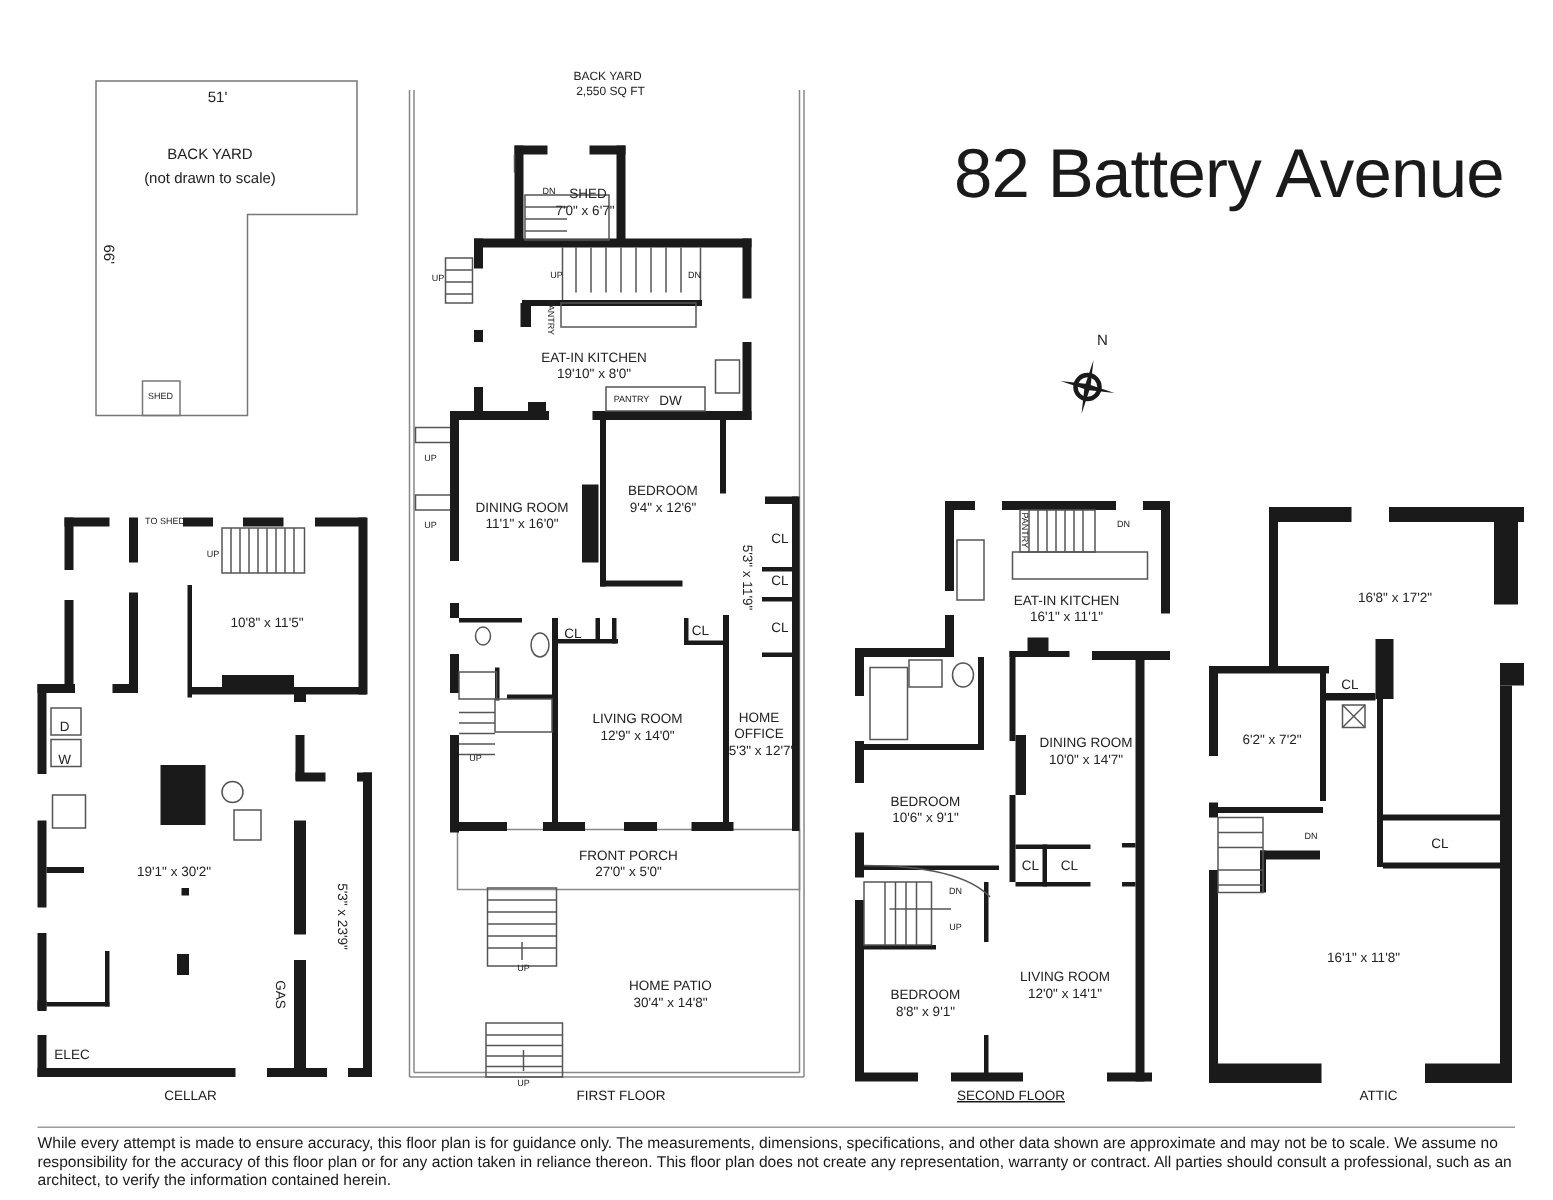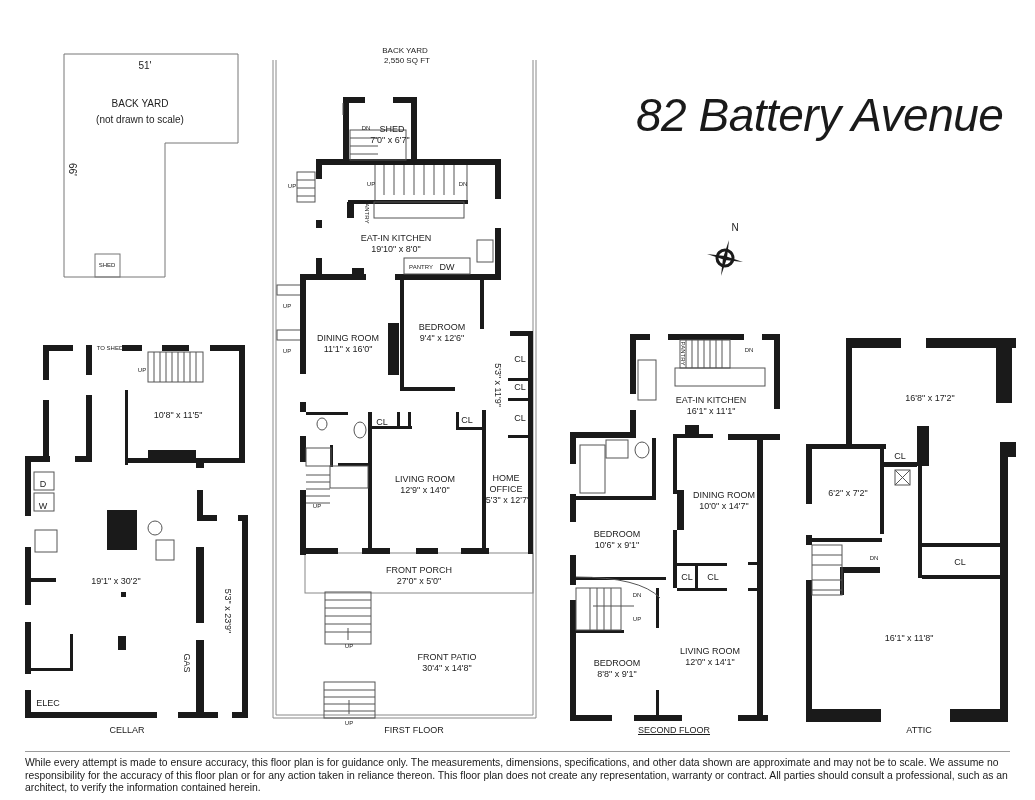--- a/index.html
+++ b/index.html
@@ -1,19 +1,19 @@
 <!DOCTYPE html>
 <html><head>
 <meta charset="utf-8">
 <style>
   html, body { margin:0; padding:0; background:#ffffff; }
   body { width:1035px; height:800px; position:relative; overflow:hidden;
          font-family:"Liberation Sans", sans-serif; color:#1a1a1a; }
   .abs { position:absolute; }
-  .title { left:636px; top:88px; font-size:46px; letter-spacing:-0.5px; color:#1a1a1a; white-space:nowrap;font-style:italic; }
+  .title { left:636px; top:88px; font-size:46px; letter-spacing:-0.5px; color:#1a1a1a; white-space:nowrap; }
   .lbl { position:absolute; font-size:9px; line-height:10px; text-align:center; white-space:nowrap; transform:translateX(-50%); color:#222; }
   .lbl.small { font-size:6px; line-height:7px; }
   .lbl.big { font-size:10px; line-height:11px; }
   .lbl.rot90 { transform:translateX(-50%) rotate(90deg); }
   .floor-caption { position:absolute; font-size:9px; transform:translateX(-50%); white-space:nowrap; }
   .disclaimer { position:absolute; left:25px; top:757px; width:995px; font-size:10.4px; line-height:12.5px; color:#1a1a1a; }
   .rule { position:absolute; left:25px; top:751px; width:985px; height:1px; background:#9a9a9a; }
   svg { position:absolute; left:0; top:0; }
   .wall { fill:#1a1a1a; }
   .thin { fill:none; stroke:#555; stroke-width:1; }
@@ -342,21 +342,21 @@
   <div class="lbl" style="left:425px;top:474px;">LIVING ROOM</div>
   <div class="lbl" style="left:425px;top:485px;">12'9" x 14'0"</div>
   <div class="lbl small" style="left:317px;top:503px;">UP</div>
   <div class="lbl" style="left:506px;top:473px;">HOME</div>
   <div class="lbl" style="left:506px;top:484px;">OFFICE</div>
   <div class="lbl" style="left:508px;top:495px;">5'3" x 12'7"</div>
 
   <div class="lbl" style="left:419px;top:565px;">FRONT PORCH</div>
   <div class="lbl" style="left:419px;top:576px;">27'0" x 5'0"</div>
   <div class="lbl small" style="left:349px;top:643px;">UP</div>
-  <div class="lbl" style="left:447px;top:652px;">FRONT PATIO</div>
+  <div class="lbl" style="left:447px;top:652px;">HOME PATIO</div>
   <div class="lbl" style="left:447px;top:663px;">30'4" x 14'8"</div>
   <div class="lbl small" style="left:349px;top:720px;">UP</div>
   <div class="floor-caption" style="left:414px;top:725px;">FIRST FLOOR</div>
 </div>
 
 <div>
   <div class="lbl small" style="left:110px;top:345px;">TO SHED</div>
   <div class="lbl small" style="left:142px;top:367px;">UP</div>
   <div class="lbl" style="left:178px;top:410px;">10'8" x 11'5"</div>
   <div class="lbl" style="left:43px;top:479px;">D</div>

